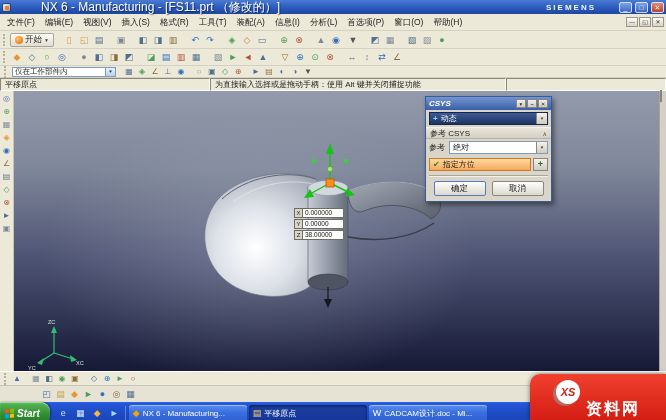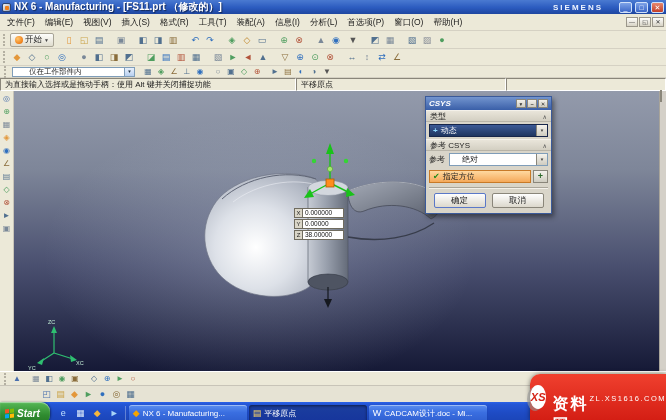--- a/index.html
+++ b/index.html
@@ -5,22 +5,22 @@
   * { margin:0; padding:0; box-sizing:border-box; }
   html,body { width:666px; height:420px; overflow:hidden; background:#000; }
   body { font-family:"Liberation Sans","DejaVu Sans",sans-serif; font-size:9px; color:#1a1a1a; }
   #app { position:relative; width:666px; height:420px; background:#ece9d8; overflow:hidden; }
 
   
   .titlebar { height:14px; display:flex; align-items:center; gap:3px; padding:0 2px;
     background:linear-gradient(180deg,#4a7ad1 0%,#2b5bbf 55%,#1e46a0 100%); color:#fff; }
   .app-icon { width:9px; height:9px; border-radius:2px; background:linear-gradient(135deg,#f3f3f3,#9aa3b5); border:1px solid #30456e; position:relative; }
   .app-icon::after { content:""; position:absolute; left:2px; top:2px; width:4px; height:4px; background:#f08019; border-radius:1px; }
-  .title-text { font-size:10px; font-weight:bold; text-shadow:1px 1px 1px rgba(0,0,0,.5); white-space:nowrap; overflow:hidden; flex:1; }
-  .brand { font-size:8px; font-weight:bold; letter-spacing:2px; color:#eef4ff; margin-right:13px; }
+  .title-text { font-size:12px; font-weight:normal; text-shadow:1px 1px 1px rgba(0,0,0,.5); white-space:nowrap; overflow:hidden; flex:1;margin-left:27px; }
+  .brand { font-size:8px; font-weight:bold; letter-spacing:2px; color:#eef4ff; margin-right:20px; }
   .winbtn { width:13px; height:11px; font-size:7px; line-height:9px; text-align:center; color:#fff;
     background:linear-gradient(#7da2e8,#3c68c8); border:1px solid #cfe0fa; border-radius:2px; }
   .winbtn.close { background:linear-gradient(#e8886e,#c43f28); }
 
   
   .menubar { height:13px; display:flex; align-items:center; background:#ece9d8; border-bottom:1px solid #d5d1c3; padding:8px 2px; }
   .menus { display:flex; flex:1; }
   .menu-item { padding:0 5px; font-size:8.5px; line-height:12px; white-space:nowrap; }
   .mdi { display:flex; gap:1px; }
   .mdibtn { width:12px; height:10px; font-size:6px; line-height:9px; text-align:center; background:linear-gradient(#fdfdfb,#d8d4c6); border:1px solid #9a968a; color:#333; }
@@ -31,21 +31,21 @@
   .grip { width:3px; height:12px; border-left:2px dotted #b4b0a2; margin:0 3px 0 1px; }
   .icons { display:flex; align-items:center; gap:1px; }
   .tbi { width:14px; height:14px; font-size:9px; line-height:14px; text-align:center; }
   .start-btn { display:flex; align-items:center; gap:2px; height:14px; padding:0 4px; font-size:8.5px;
     background:linear-gradient(#fdfdfb,#e0ddcf); border:1px solid #a8a496; border-radius:2px; margin-right:3px; }
   .start-ic { width:8px; height:8px; border-radius:50%; background:radial-gradient(circle at 35% 35%,#ffc66e,#f08019 70%,#b35900); }
   .start-btn .dd { font-size:5px; color:#444; }
 
   
   .selbar { height:12px; display:flex; align-items:center; gap:2px; background:#ece9d8; border-bottom:1px solid #d5d1c3; padding:0 3px; }
-  .combo { display:flex; align-items:center; width:123px; height:10px; background:#fff; border:1px solid #7f9db9; font-size:7.5px; padding-left:16px; }
+  .combo { display:flex; align-items:center; width:104px; height:10px; background:#fff; border:1px solid #7f9db9; font-size:7.5px; padding-left:2px; }
   .combo-arrow { margin-left:auto; width:10px; height:100%; background:linear-gradient(#e8f0fc,#b8d0f0); border-left:1px solid #7f9db9; font-size:4.5px; color:#234; display:flex; align-items:center; justify-content:center; }
   .sbi { width:12px; height:11px; font-size:8px; line-height:11px; text-align:center; }
 
   
   .promptbar { height:13px; display:flex; background:#ece9d8; font-size:8px; }
   .pcell { border:1px solid; border-color:#8a867a #ffffff #ffffff #8a867a; padding:0 4px; line-height:11px; white-space:nowrap; overflow:hidden; }
   .pc-msg { width:296px; } .pc-status { width:210px; } .pc-fill { flex:1; }
 
   
   .main { height:280px; display:flex; }
@@ -74,21 +74,21 @@
   .dlg-tbtn { width:10px; height:9px; margin-left:1px; background:linear-gradient(#f2f0ea,#cfccc0); border:1px solid #8a867a; color:#333; font-size:5.5px; line-height:8px; text-align:center; }
   .dlg-section { height:12px; display:flex; justify-content:space-between; align-items:center; padding:0 4px; font-size:8px; color:#222;
     background:linear-gradient(#e9e5da,#d3cfc2); border-top:1px solid #f4f1ea; border-bottom:1px solid #b8b4a8; }
   .chev { font-size:6px; color:#555; }
   .dlg-row { padding:2px 3px; }
   .type-combo { display:flex; align-items:center; gap:3px; height:13px; padding-left:3px; font-size:8px; color:#fff;
     background:linear-gradient(#3c5a96,#1e3560); border:1px solid #16254a; }
   .cicon { color:#8fd8ff; font-size:8px; font-weight:bold; }
   .combo-arrow2 { margin-left:auto; width:11px; height:100%; background:linear-gradient(#f4f2ec,#cfccc0); border-left:1px solid #8a867a; color:#444; font-size:4.5px; display:flex; align-items:center; justify-content:center; }
   .ref-row { display:flex; align-items:center; gap:4px; padding:2px 3px; font-size:8px; }
-  .ref-combo { flex:1; display:flex; align-items:center; height:13px; background:#fff; border:1px solid #7f9db9; padding-left:12px; font-size:8px; color:#111;justify-content:space-between; }
+  .ref-combo { flex:1; display:flex; align-items:center; height:13px; background:#fff; border:1px solid #7f9db9; padding-left:3px; font-size:8px; color:#111;justify-content:space-between; }
   .specify-row { display:flex; align-items:center; gap:2px; padding:2px 3px; }
   .specify-field { flex:1; display:flex; align-items:center; gap:3px; height:13px; padding-left:3px; font-size:8px; color:#222;
     background:linear-gradient(#ffd9a0,#f5a95a); border:1px solid #c87a28; }
   .check { color:#1a8a1a; font-size:8px; }
   .manip-btn { width:15px; height:13px; background:linear-gradient(#f4f2ec,#cfccc0); border:1px solid #8a867a; font-size:9px; font-weight:bold; color:#2a6a2a; text-align:center; line-height:11px; }
   .dlg-sep { margin:2px 3px 0; border-top:1px solid #aaa69a; border-bottom:1px solid #f4f1ea; }
   .dlg-buttons { display:flex; justify-content:center; gap:6px; padding:4px 3px 5px; }
   .btn { width:52px; height:15px; font-size:8.5px; line-height:13px; text-align:center; border-radius:2px;
     background:linear-gradient(#fefefe,#dcd8cc); border:1px solid #8a867a; }
   .btn.primary { border:1px solid #5a78c8; }
@@ -114,21 +114,21 @@
   .tasks { display:flex; gap:2px; }
   .task-btn { width:118px; height:17px; display:flex; align-items:center; gap:3px; padding:0 4px; border-radius:3px; color:#fff; font-size:8px;
     background:linear-gradient(180deg,#5a8ef0,#3a6ee0 45%,#2f5fd0); box-shadow:inset 0 1px 0 rgba(255,255,255,.4), 0 1px 1px rgba(0,0,0,.3); }
   .task-btn.active { background:linear-gradient(180deg,#1b3e9e,#16359c); box-shadow:inset 0 1px 3px rgba(0,0,0,.55); }
   .task-label { white-space:nowrap; overflow:hidden; }
   .task-ic { font-size:9px; }
 
   
   .watermark { position:absolute; right:0; bottom:0; width:136px; height:46px; z-index:20;
     background:linear-gradient(180deg,#f0402e,#d41e14); border-radius:10px 0 0 0;
-    display:flex; flex-direction:row; align-items:center; justify-content:center; box-shadow:0 0 5px rgba(0,0,0,.5); }
+    display:flex; flex-direction:column; align-items:center; justify-content:center; box-shadow:0 0 5px rgba(0,0,0,.5); }
   .wm-top { display:flex; align-items:center; gap:6px; }
   .wm-circle { width:24px; height:24px; border-radius:50%; background:#fff; color:#d42014; font-weight:bold; font-style:italic; font-size:11px;
     display:flex; align-items:center; justify-content:center; box-shadow:-3px 2px 0 rgba(150,150,150,.6); }
   .wm-name { color:#fff; font-size:16px; font-weight:bold; letter-spacing:2px;margin-top:35px; }
   .wm-url { color:#fff; font-size:7.5px; letter-spacing:1.5px; margin-top:2px; }
 </style>
 </head>
 <body>
 
 <div id="app">
@@ -249,22 +249,22 @@
         <span class="sbi" style="color: rgb(178, 83, 58);">⊕</span>
         <span class="sbi" style="color: rgb(81, 112, 143); margin-left: 5px;">►</span>
         <span class="sbi" style="color: rgb(138, 109, 59);">▤</span>
         <span class="sbi" style="color: rgb(47, 111, 190);">◐</span>
         <span class="sbi" style="color: rgb(81, 112, 143);">◑</span>
         <span class="sbi" style="color: rgb(85, 85, 85);">▼</span>
       </span>
   </div>
 
   <div class="promptbar">
+    <span class="pcell pc-status">平移原点</span>
     <span class="pcell pc-msg">为直接输入选择或是拖动手柄：使用 Alt 键并关闭捕捉功能</span>
-    <span class="pcell pc-status">平移原点</span>
     <span class="pcell pc-fill"></span>
   </div>
 
   <div class="main">
     <div class="left-tools">
 
     <span class="lti" style="color: rgb(74, 111, 174);">◎</span>
         <span class="lti" style="color: rgb(79, 158, 95);">⊕</span>
         <span class="lti" style="color: rgb(122, 136, 152);">▦</span>
         <span class="lti" style="color: rgb(227, 151, 58);">◈</span>
@@ -366,24 +366,20 @@
   </div>
 
   <div class="dialog">
     <div class="dlg-title">
       <span class="t">CSYS</span>
       <span class="dlg-tbtn">▾</span>
       <span class="dlg-tbtn">−</span>
       <span class="dlg-tbtn">✕</span>
     </div>
 
-    <div class="dlg-section">
-      <span>类型</span>
-      <span class="chev">∧</span>
-    </div>
     <div class="dlg-row">
       <div class="type-combo">
         <span class="cicon">+</span>
         <span>动态</span>
         <span class="combo-arrow2">▼</span>
       </div>
     </div>
 
     <div class="dlg-section">
       <span>参考 CSYS</span>

